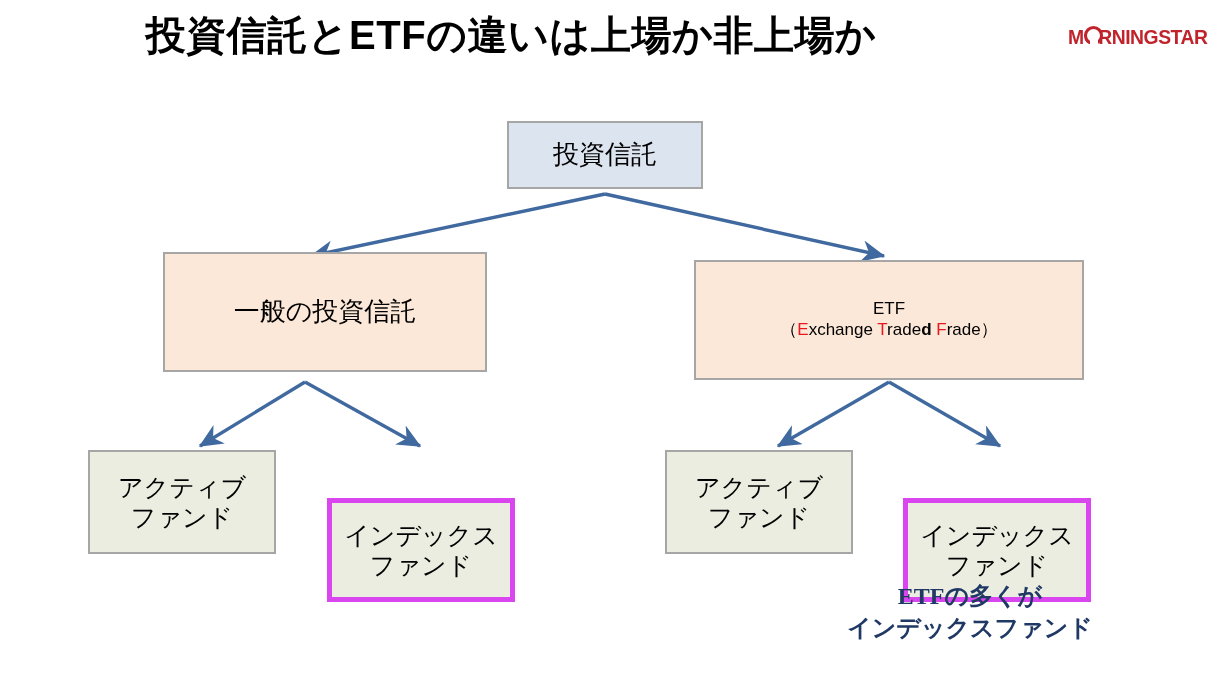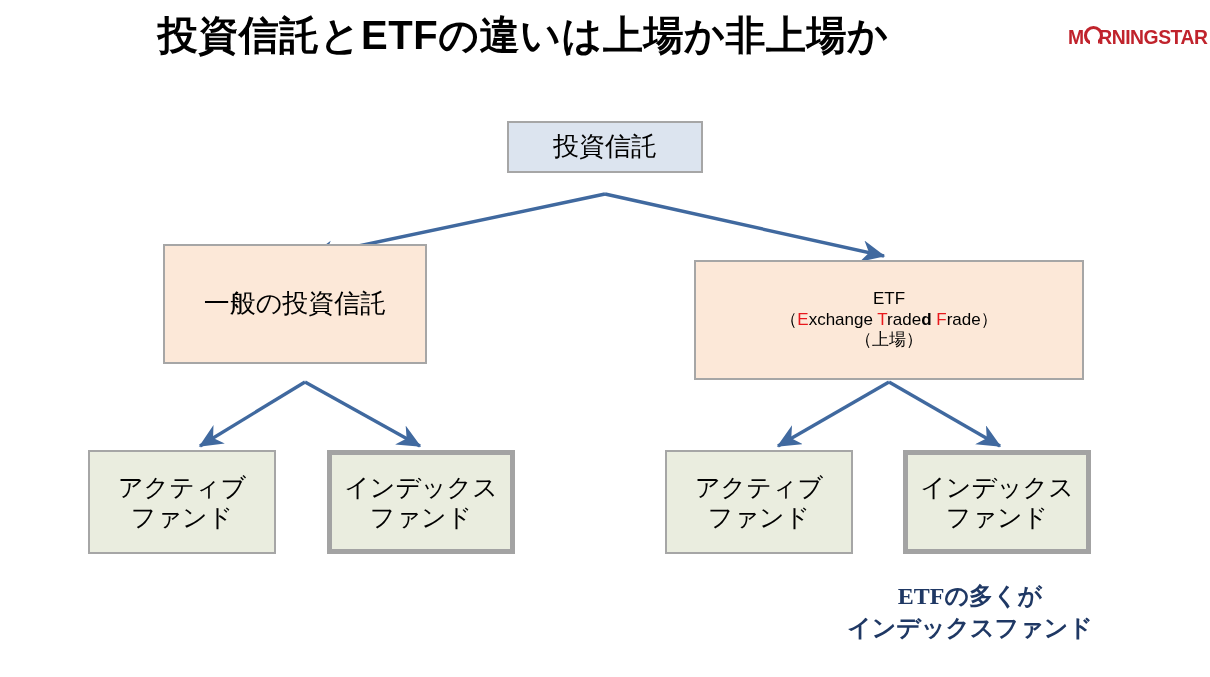--- a/index.html
+++ b/index.html
@@ -21,21 +21,20 @@
     position: absolute;
     left: 0;
     top: 8px;
     width: 1022px;
     text-align: center;
     font-size: 40px;
     font-weight: bold;
     color: #000000;
     letter-spacing: 0.5px;
     white-space: nowrap;
-    padding-left: 12px;
   }
 
   
   #logo {
     position: absolute;
     left: 1068px;
     top: 22px;
     width: 132px;
     height: 30px;
   }
@@ -82,29 +81,29 @@
     text-align: center;
     color: #000000;
     line-height: 1.22;
   }
   .node .lines { width: 100%; }
 
   .node-root {
     left: 507px;
     top: 121px;
     width: 196px;
-    height: 52px;
+    height: 68px;
     background: #dce4ef;
     border: 2px solid #a6a6a6;
     font-size: 26px;
   }
   .node-mid-left {
     left: 163px;
-    top: 244px;
-    width: 264px;
+    top: 252px;
+    width: 324px;
     height: 120px;
     background: #fce8d8;
     border: 2px solid #a6a6a6;
     font-size: 26px;
   }
   .node-mid-right {
     left: 694px;
     top: 260px;
     width: 390px;
     height: 120px;
@@ -112,21 +111,21 @@
     border: 2px solid #a6a6a6;
     font-size: 17px;
   }
   .node-leaf {
     width: 188px;
     height: 104px;
     background: #eaeddf;
     font-size: 25px;
   }
   .leaf-plain { border: 2px solid #a6a6a6; }
-  .leaf-highlight { border: 5px solid #a3a3a3; }
+  .leaf-highlight { border: 5px solid #d946ef; margin-top: 48px; }
 
   .node-leaf-1 { left: 88px;  top: 450px; }
   .node-leaf-2 { left: 327px; top: 450px; }
   .node-leaf-3 { left: 665px; top: 450px; }
   .node-leaf-4 { left: 903px; top: 450px; }
 
   .red-letter { color: #e8181c; }
   .bold-d { font-weight: bold; }
 
   
@@ -192,21 +191,20 @@
   <div class="node node-mid-left">
     <div class="lines">
       <div>一般の投資信託</div>
     </div>
   </div>
 
   <div class="node node-mid-right">
     <div class="lines">
       <div>ETF</div>
       <div><span>（</span><span class="red-letter">E</span><span>xchange </span><span class="red-letter">T</span><span>rade</span><span class="bold-d">d</span><span> </span><span class="red-letter">F</span><span>rade</span><span>）</span></div>
-      <div>（上場）</div>
     </div>
   </div>
 
   <div class="node node-leaf node-leaf-1 leaf-plain">
     <div class="lines">
       <div>アクティブ</div>
       <div>ファンド</div>
     </div>
   </div>
 

